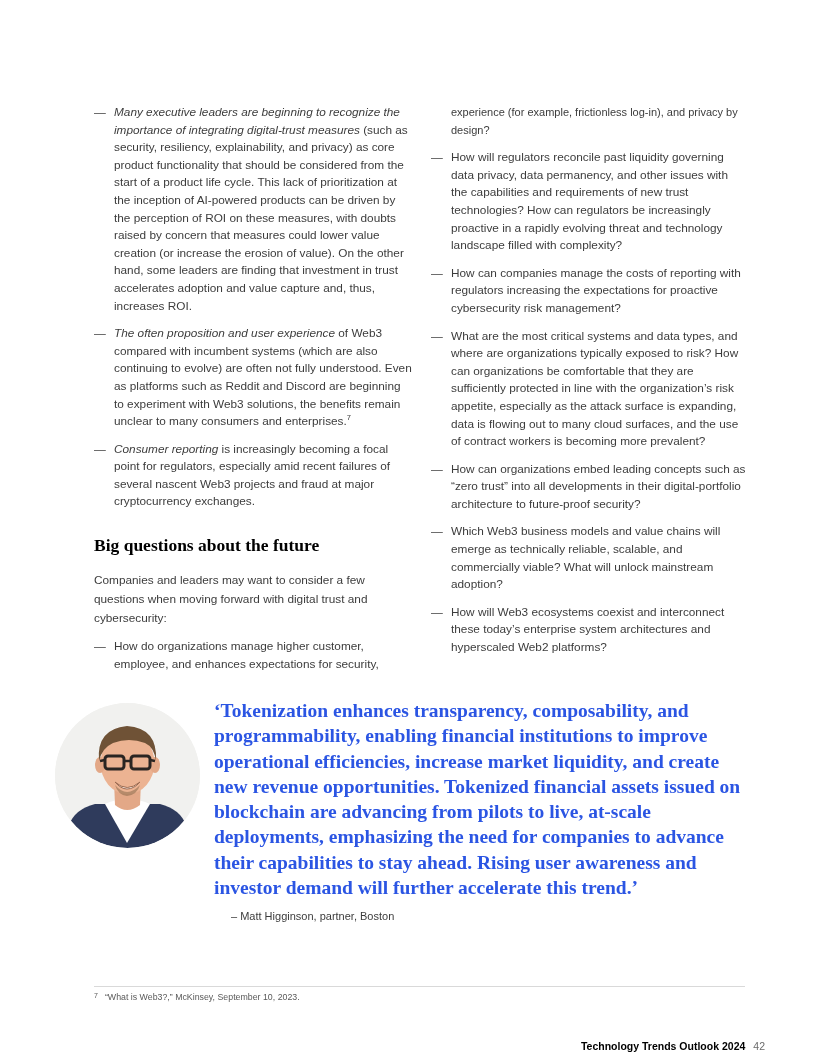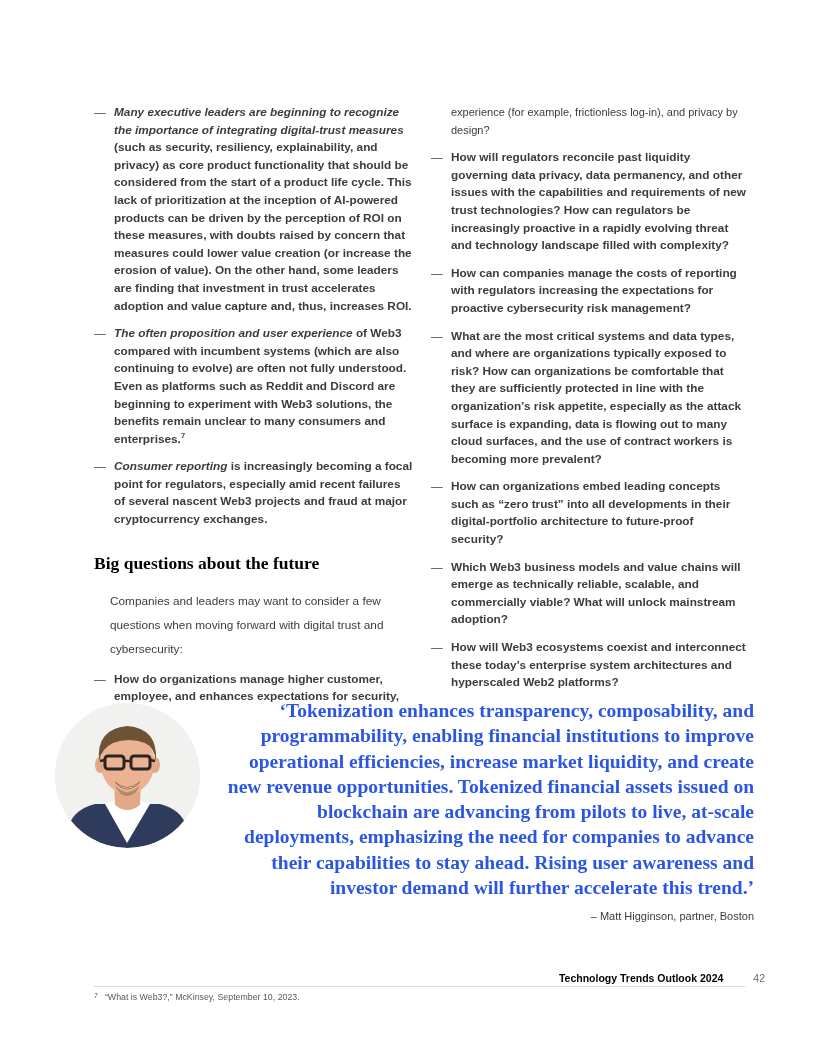--- a/index.html
+++ b/index.html
@@ -18,68 +18,67 @@
     display:flex; gap:18px;
   }
   .col-left  { width:319px; }
   .col-right { width:316px; }
   .bullet {
     display:flex;
     font-size:11.8px; line-height:17.6px;
     margin-bottom:10px;
   }
   .bullet .dash { width:20px; flex-shrink:0; }
-  .bullet .btext { flex:1;font-weight:bold; }
+  .bullet .btext { flex:1; }
   .bullet .btext em { font-style:italic; }
   .continuation { padding-left:20px; font-size:11px; line-height:17.6px; margin-bottom:10px; }
   sup.ref { font-size:7.5px; vertical-align:super; line-height:0; }
   .section-heading {
     font-family:"Liberation Serif", serif;
     font-size:17.5px; font-weight:bold; color:#000;
     margin:24px 0 15px 0;
   }
-  .intro { font-size:11.8px; line-height:24px; margin:0 0 10px 16px; }
+  .intro { font-size:11.8px; line-height:19px; margin:0 0 10px 0; }
 
   
   .quote-section {
     position:absolute; left:55px; top:698px; width:706px;
     display:flex;
-    text-align:right;
   }
   .avatar {
     width:145px; height:145px; border-radius:50%;
     overflow:hidden; flex-shrink:0; margin-top:5px;
     background:#f1f1ef;
   }
   .quote-body { margin-left:14px; width:540px; }
   .quote-text {
     margin:0;
     font-family:"Liberation Serif", serif;
     font-weight:bold;
     font-size:19.5px; line-height:25.3px;
     color:#2b55e3;
   }
   .attribution {
-    margin:10px 0 0 4px;
+    margin:10px 0 0 17px;
     font-size:11px; color:#3c3c3c;
   }
 
   
   .footnote-area { position:absolute; left:94px; top:986px; width:651px; }
   .footnote-rule { border:0; border-top:1.5px solid #d9d9d9; margin:0; }
   .footnote-text { margin:5px 0 0 0; font-size:8.8px; color:#595959; }
   .fn-marker { font-size:7px; vertical-align:top; margin-right:7px; color:#595959; }
 
   
   .footer {
-    position:absolute; right:51px; top:972px;
+    position:absolute; right:51px; top:1040px;
     font-size:10.5px; display:flex; align-items:flex-start;
   }
   .footer-title { font-weight:bold; color:#000; }
-  .footer-page { margin-left:30px; color:#6b6b6b; }
+  .footer-page { margin-left:8px; color:#6b6b6b; }
 </style>
 </head>
 <body>
 
 <div class="page">
 
   <div class="columns">
 
     <div class="col-left">
 

